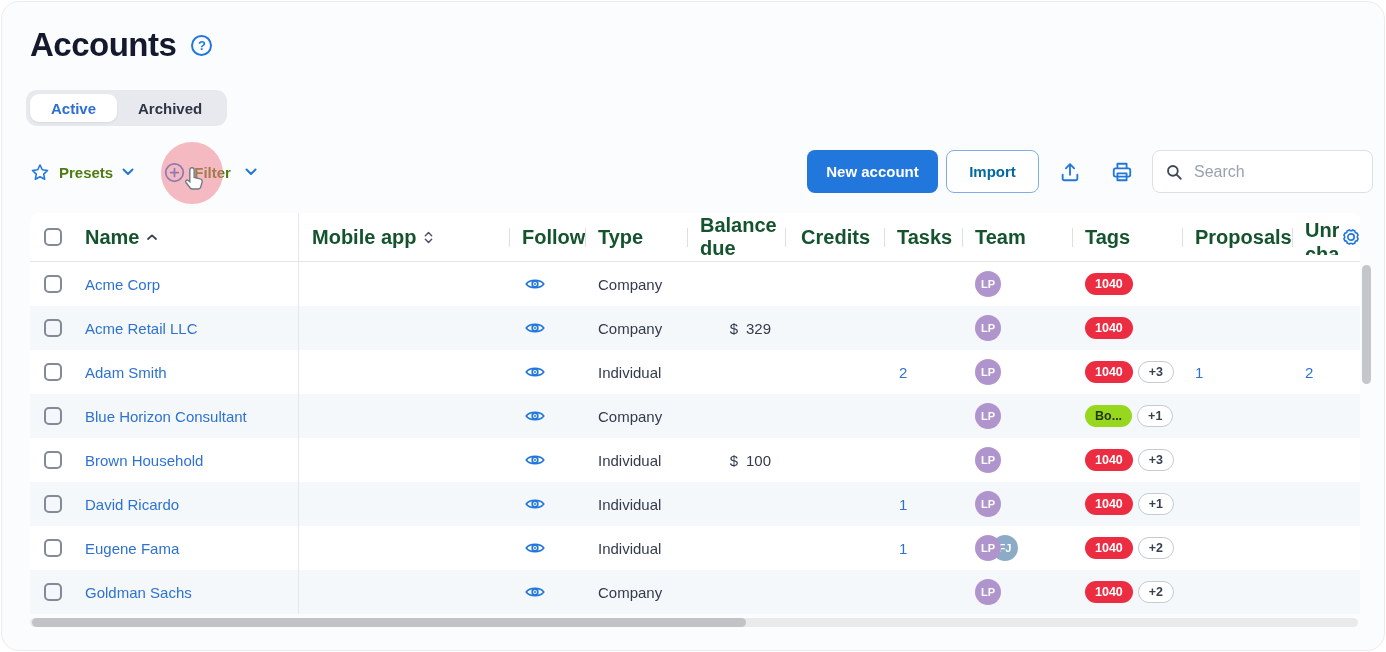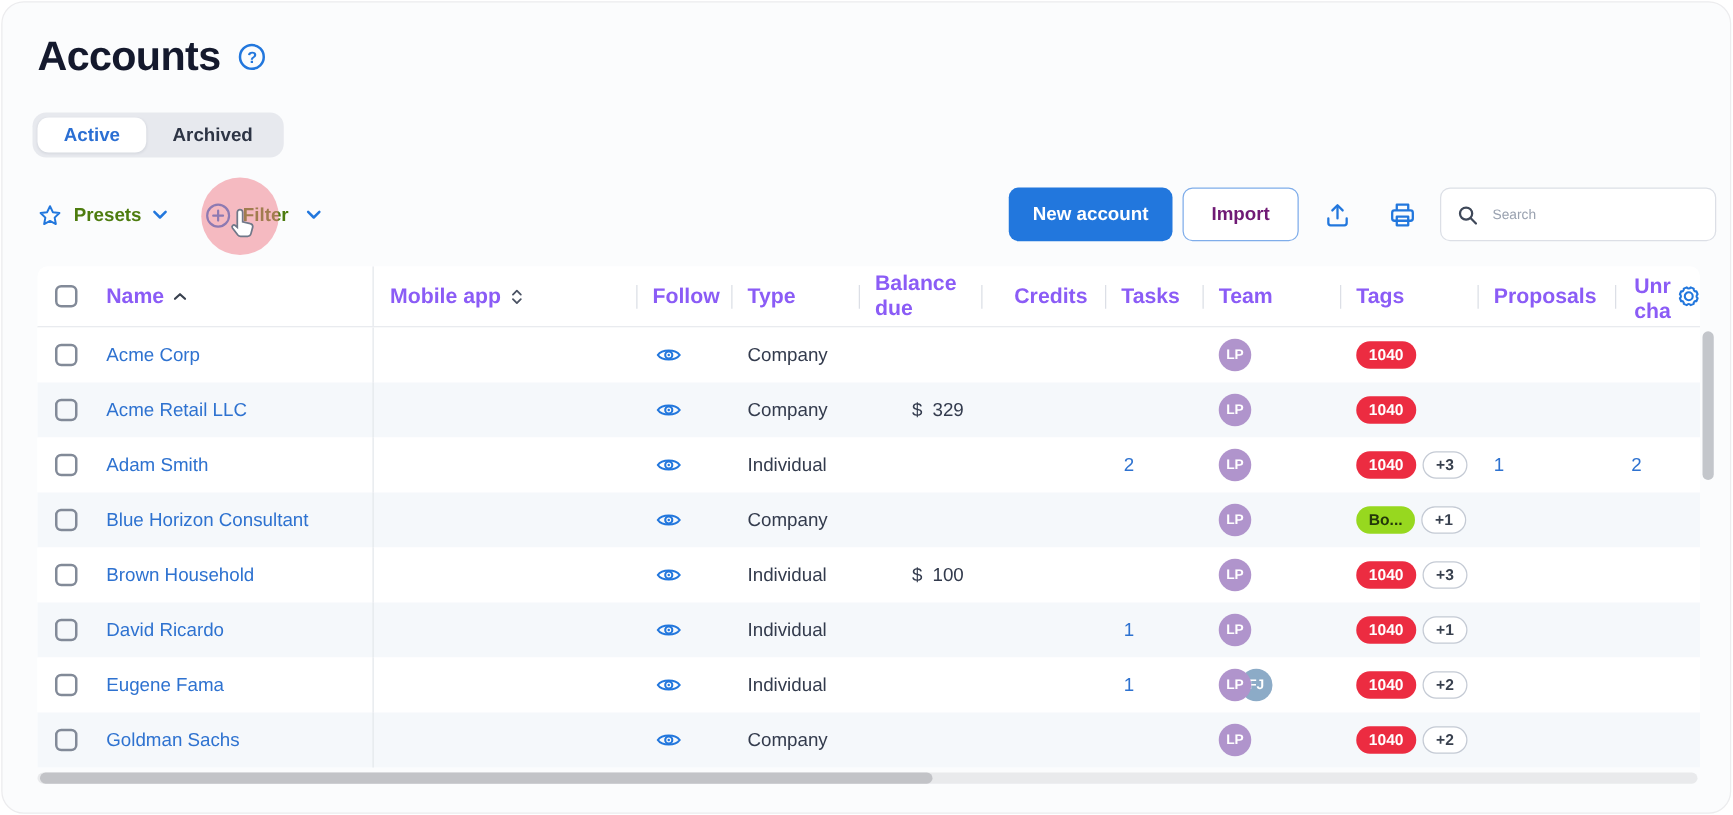--- a/index.html
+++ b/index.html
@@ -33,39 +33,39 @@
   .link-btn { display:flex; align-items:center; gap:9px; color:#4d7c0f; font-size:15px; font-weight:700; cursor:pointer; }
   .gap28 { width:30px; }
   .click-indicator { position:absolute; left:159px; top:140px; width:62px; height:62px; border-radius:50%;
     background:rgba(240,124,138,.52); z-index:6; pointer-events:none;
     display:flex; align-items:center; justify-content:center; }
   .click-indicator svg { transform:translate(3px,7px); }
 
   .btn { position:absolute; top:148px; height:43px; border-radius:8px; font-size:15px; font-weight:700;
     display:flex; align-items:center; justify-content:center; cursor:pointer; }
   .btn-primary { left:805px; width:131px; background:#2277dd; color:#ffffff; }
-  .btn-outline { left:944px; width:93px; background:#ffffff; color:#701a75; border:1px solid #7fadea;text-align:center; }
+  .btn-outline { left:944px; width:93px; background:#ffffff; color:#0369a1; border:1px solid #7fadea;text-align:center; }
   .icon-btn { position:absolute; top:158px; width:24px; height:24px; display:flex; align-items:center; justify-content:center; cursor:pointer; }
   .icon-btn.upload { left:1056px; }
   .icon-btn.print  { left:1108px; }
 
   .search-box { position:absolute; left:1150px; top:148px; width:221px; height:43px; background:#ffffff;
     border:1px solid #dcdfe6; border-radius:8px; display:flex; align-items:center; padding:0 12px; gap:9px; }
-  .search-box input { border:none; outline:none; flex:1; font-size:11px; color:#333b4d;
+  .search-box input { border:none; outline:none; flex:1; font-size:16px; color:#333b4d;
     font-family:"Liberation Sans", sans-serif; background:transparent; min-width:0; }
   .search-box input::placeholder { color:#9aa2b0; }
 
   
   .table { position:absolute; left:28px; top:211px; width:1330px; background:#ffffff; border-radius:8px 8px 0 0; }
   .thead, .trow {
     display:grid;
     grid-template-columns:47px 222px 210px 76px 102px 98px 99px 78px 110px 110px 110px 1fr;
     align-items:center;
   }
-  .thead { height:49px; border-bottom:1px solid #e2e5ea; font-size:17px; font-weight:700; color:#8b5cf6; overflow:hidden; }
+  .thead { height:49px; border-bottom:1px solid #e2e5ea; font-size:20px; font-weight:700; color:#14532d; overflow:hidden; }
   .trow { height:44px; font-size:15px; color:#333b4d; background:#ffffff; }
   .trow.alt { background:#f5f8fb; }
 
   .th, .td { display:flex; align-items:center; height:100%; padding-left:13px; position:relative; }
   .th.c-check, .td.c-check { padding-left:14px; }
   .th.c-name,  .td.c-name  { padding-left:8px; border-right:1px solid #e4e7ec; }
   .th.c-name { gap:8px; }
   .th.c-mobile { gap:8px; }
   .td.c-follow { padding-left:16px; }
   .th.c-follow::before, .th.c-type::before, .th.c-balance::before, .th.c-credits::before,

